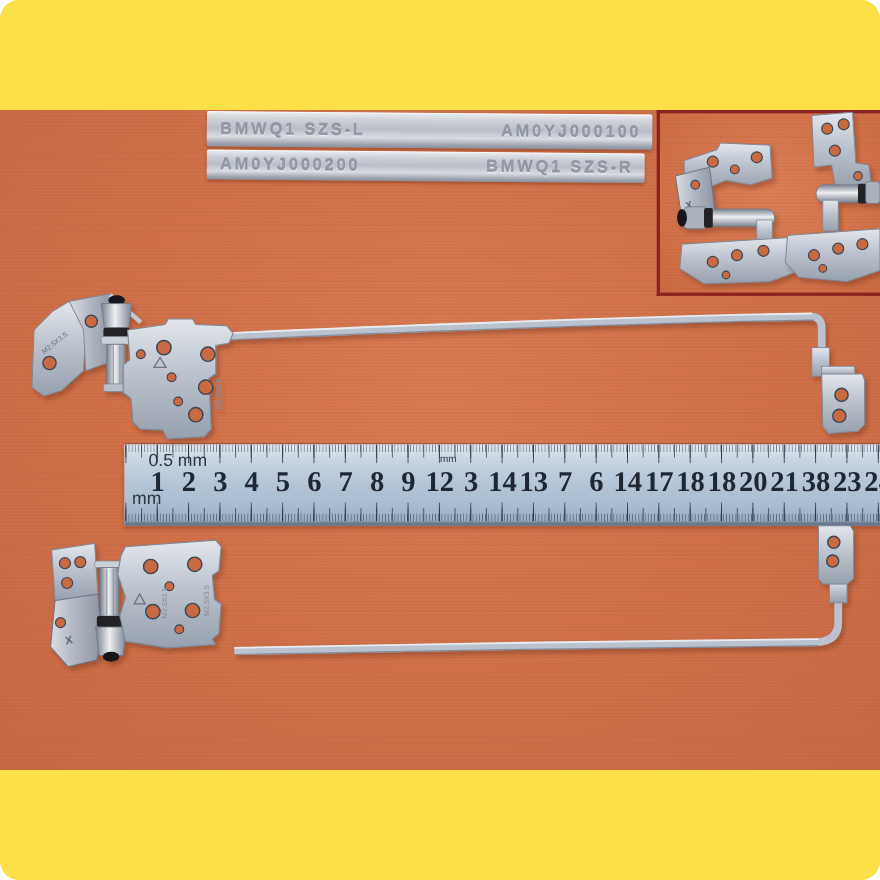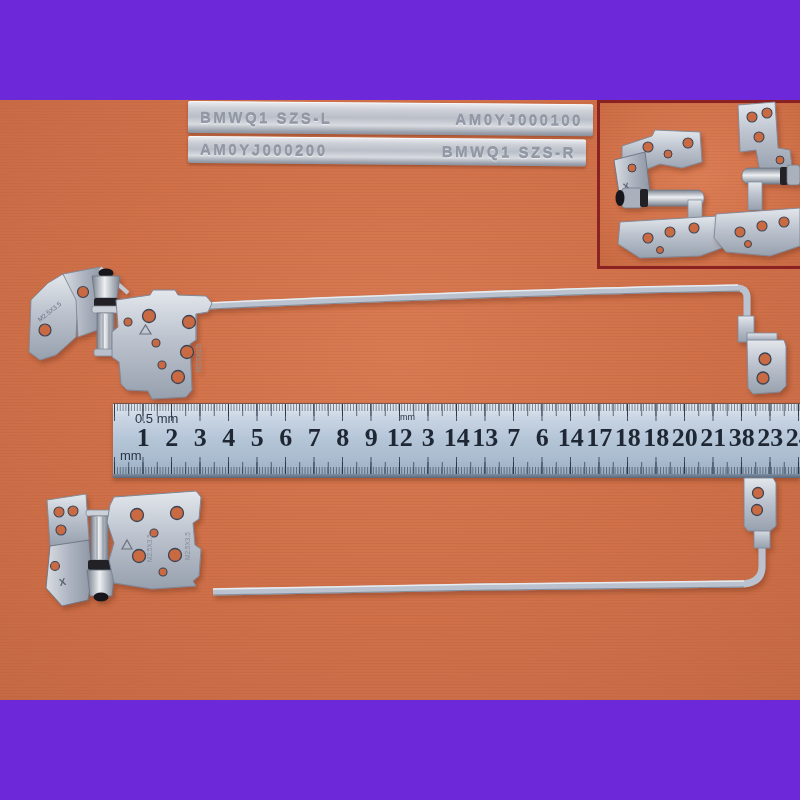--- a/index.html
+++ b/index.html
@@ -1,17 +1,17 @@
 <!DOCTYPE html>
 <html><head>
 <meta charset="utf-8">
 <style>
   html,body{margin:0;padding:0;background:#ffffff;}
-  #canvas{position:relative;width:800px;height:800px;background:#6d28d9;overflow:hidden;
-          font-family:"Liberation Sans",sans-serif;}
+  #canvas{position:relative;width:800px;height:800px;background:#fde047;overflow:hidden;
+          font-family:"Liberation Sans",sans-serif;border-radius:17px;}
   
   #photo{position:absolute;left:0;top:100px;width:800px;height:600px;
          background:
            repeating-linear-gradient(0deg, rgba(0,0,0,0.03) 0 1px, transparent 1px 3px),
            radial-gradient(ellipse at 50% 42%, #d97a52 0%, #cf7049 55%, #c66a43 100%);}
   
   .bar{position:absolute;border-radius:2px;
        background:linear-gradient(180deg,#eceef1 0%,#cdd0d7 22%,#b9bec8 48%,#d8dbe0 72%,#9aa0ac 92%,#8a909c 100%);
        box-shadow:0 2px 3px rgba(110,45,18,.45), inset 0 1px 0 rgba(255,255,255,.7);
        transform-origin:left center;display:flex;align-items:center;justify-content:space-between;
@@ -40,21 +40,21 @@
            repeating-linear-gradient(90deg, rgba(35,48,66,.55) 0 1px, transparent 1px 2.85px);
          background-size:28.5px 17px,14.25px 12px,2.85px 7px;
          background-repeat:repeat-x;background-position:29.5px 0,29.5px 0,29.5px 0;}
   #ticks-top{top:0;}
   #ticks-bottom{bottom:4px;transform:scaleY(-1);}
   #ruler-edge{position:absolute;left:0;bottom:0;width:100%;height:4px;
          background:linear-gradient(180deg,#7d8da1,#5a697d);}
   #numbers{position:absolute;left:16px;top:19px;display:flex;}
   .num{width:28.5px;text-align:center;font-family:"Liberation Serif",serif;font-weight:bold;
        font-size:26px;color:#1e2733;line-height:30px;}
-  .ruler-label{position:absolute;color:#2a3545;font-size:13px;font-family:"Liberation Sans",sans-serif;}
+  .ruler-label{position:absolute;color:#2a3545;font-size:16px;font-family:"Liberation Sans",sans-serif;}
   #lbl-halfmm{left:22px;top:7px;}
   #lbl-mm-left{left:7px;bottom:15px;}
   #lbl-mm-mid{left:287px;top:8px;font-size:9px;}
   
   #hinge-layer{position:absolute;left:0;top:0;width:800px;height:800px;}
   svg text{font-family:"Liberation Sans",sans-serif;}
 </style>
 </head>
 <body>
 

